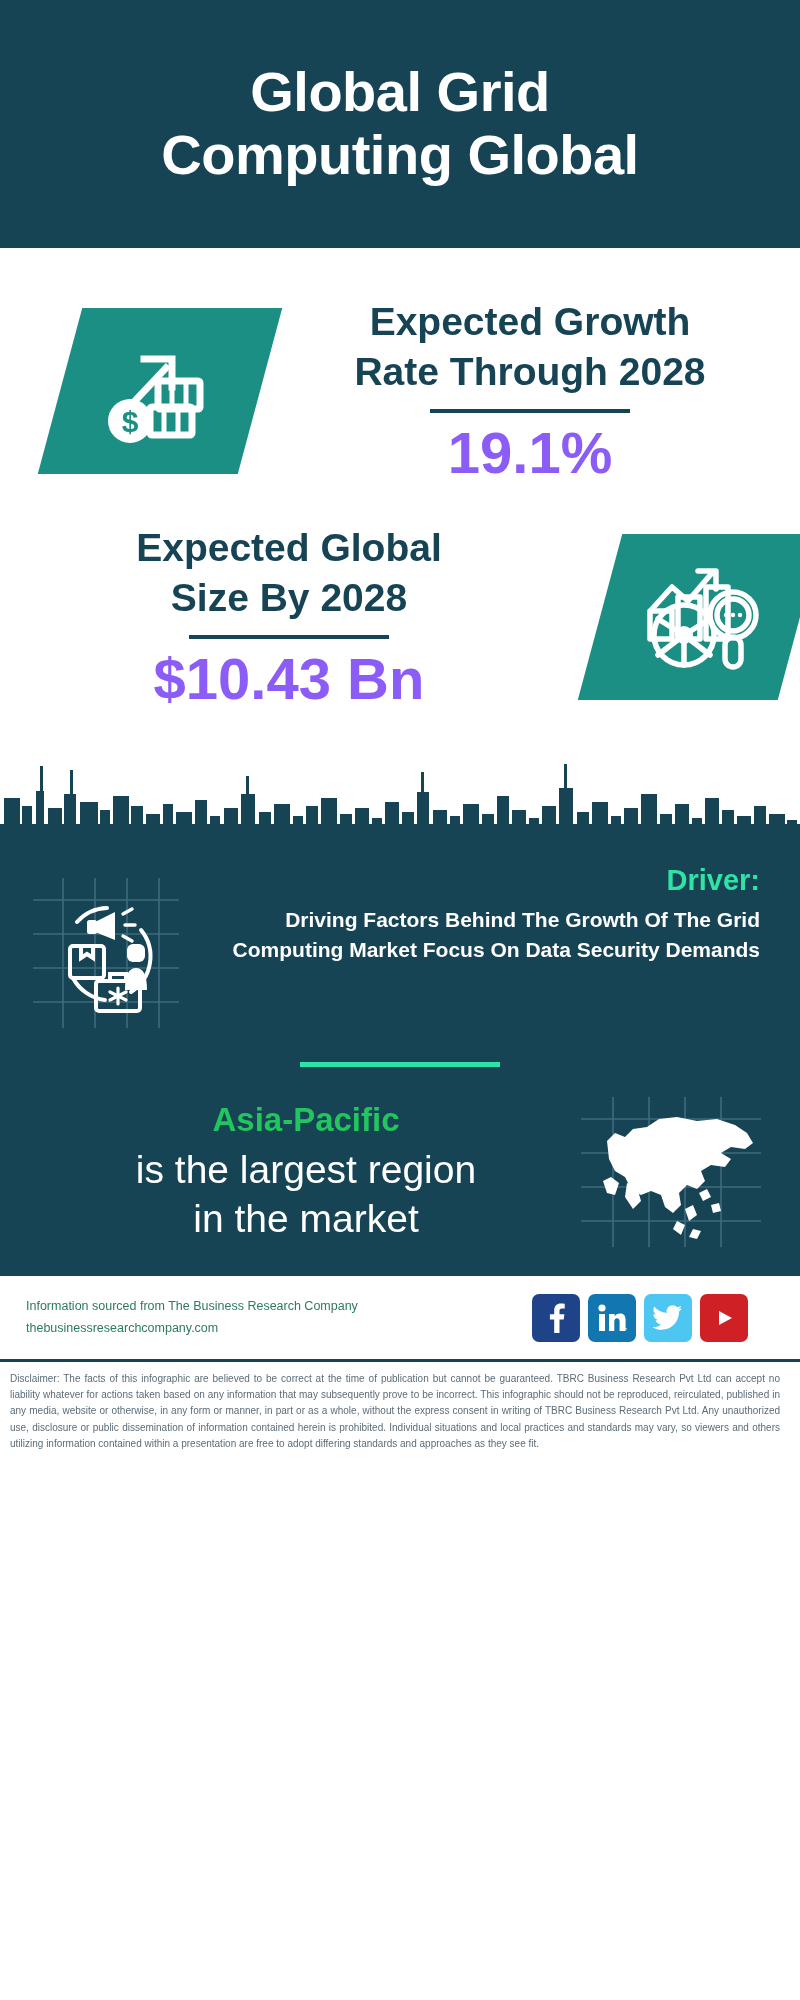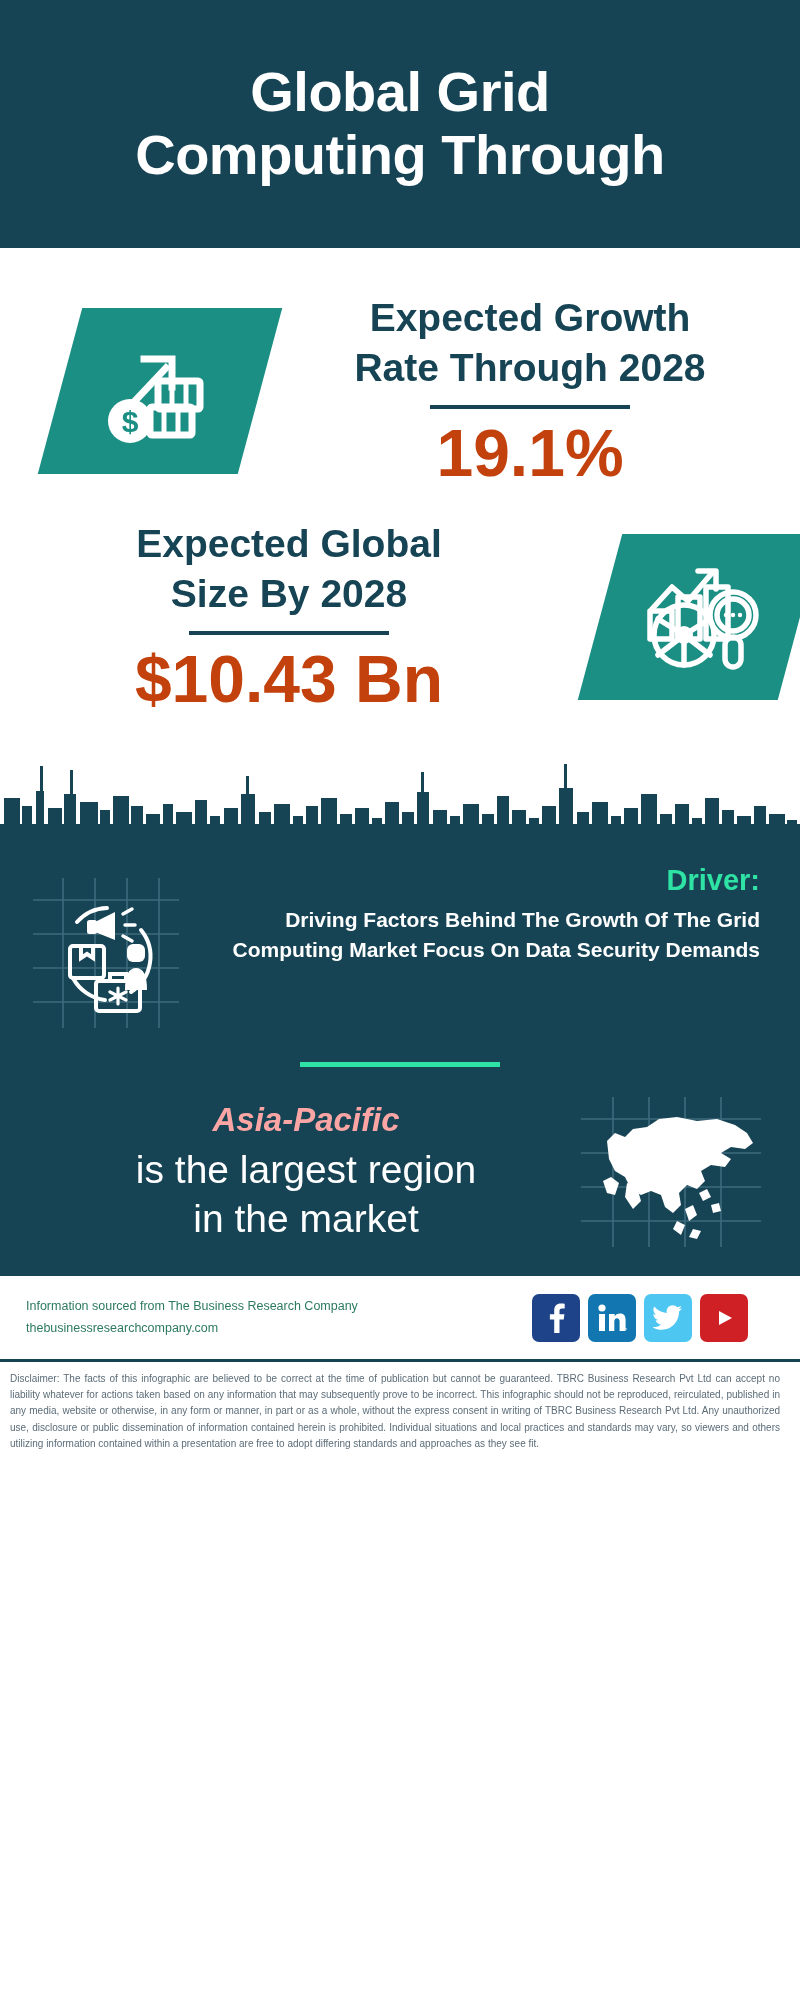--- a/index.html
+++ b/index.html
@@ -42,21 +42,21 @@
   .stat-text { flex:1 1 auto; text-align:center; padding:0 14px; }
   .stat-title {
     color:#164454; font-size:39px; font-weight:bold;
     line-height:1.28;
   }
   .stat-rule {
     width:200px; height:4px; background:#164454;
     margin:12px auto 8px auto;
   }
   .stat-value {
-    color:#c2410c; font-size:66px; font-weight:bold; line-height:1.1;
+    color:#8b5cf6; font-size:58px; font-weight:bold; line-height:1.1;
   }
 
   
   .skyline { display:block; width:800px; height:110px; margin-top:6px; }
 
   
   .dark { background:#164454; padding:0; position:relative; }
 
   .driver-row { display:flex; align-items:flex-start; padding:18px 26px 0 26px; }
   .driver-icon { flex:0 0 160px; display:flex; justify-content:center; padding-top:14px; }
@@ -69,21 +69,21 @@
   }
 
   .mint-divider {
     width:200px; height:5px; background:#2fe3a5;
     margin:34px auto 0 auto;
   }
 
   .region-row { display:flex; align-items:center; padding:30px 24px 26px 24px; }
   .region-body { flex:1 1 auto; text-align:center; padding-left:22px; }
   .region-name {
-    color:#fca5a5; font-size:33px; font-weight:bold; margin-bottom:6px;font-style:italic;
+    color:#22c55e; font-size:33px; font-weight:bold; margin-bottom:6px;
   }
   .region-sub { color:#ffffff; font-size:39px; line-height:1.26; }
   .region-map { flex:0 0 210px; display:flex; justify-content:center; }
 
   
   .footer {
     background:#ffffff; border-top:3px solid #164454;
     display:flex; align-items:center; padding:14px 26px; height:86px;
   }
   .footer-text { flex:1 1 auto; color:#2d7a5f; font-size:12.5px; line-height:1.75; }
@@ -103,21 +103,21 @@
   }
 </style>
 </head>
 <body>
 
 <div class="page">
 
   <div class="header">
     <h1>
       <span>Global Grid</span><br>
-      <span>Computing Through</span>
+      <span>Computing Global</span>
     </h1>
   </div>
 
   <div class="stats">
 
     <div class="stat-row row1">
       <div class="icon-shape">
         <svg width="120" height="112" viewBox="0 0 120 112" fill="none" stroke="#ffffff" stroke-width="7" stroke-linecap="square">
           <path d="M18 84 L66 33"></path>
           <polyline points="44,24 72,24 72,52" fill="none"></polyline>

